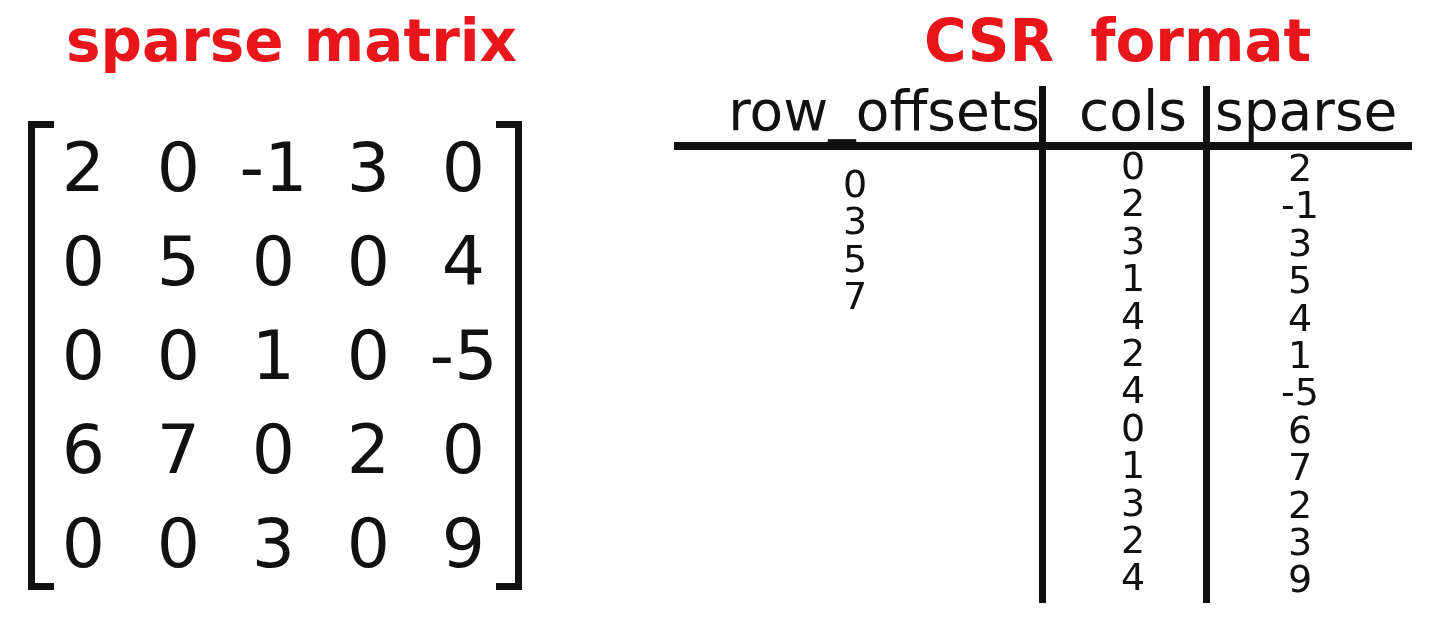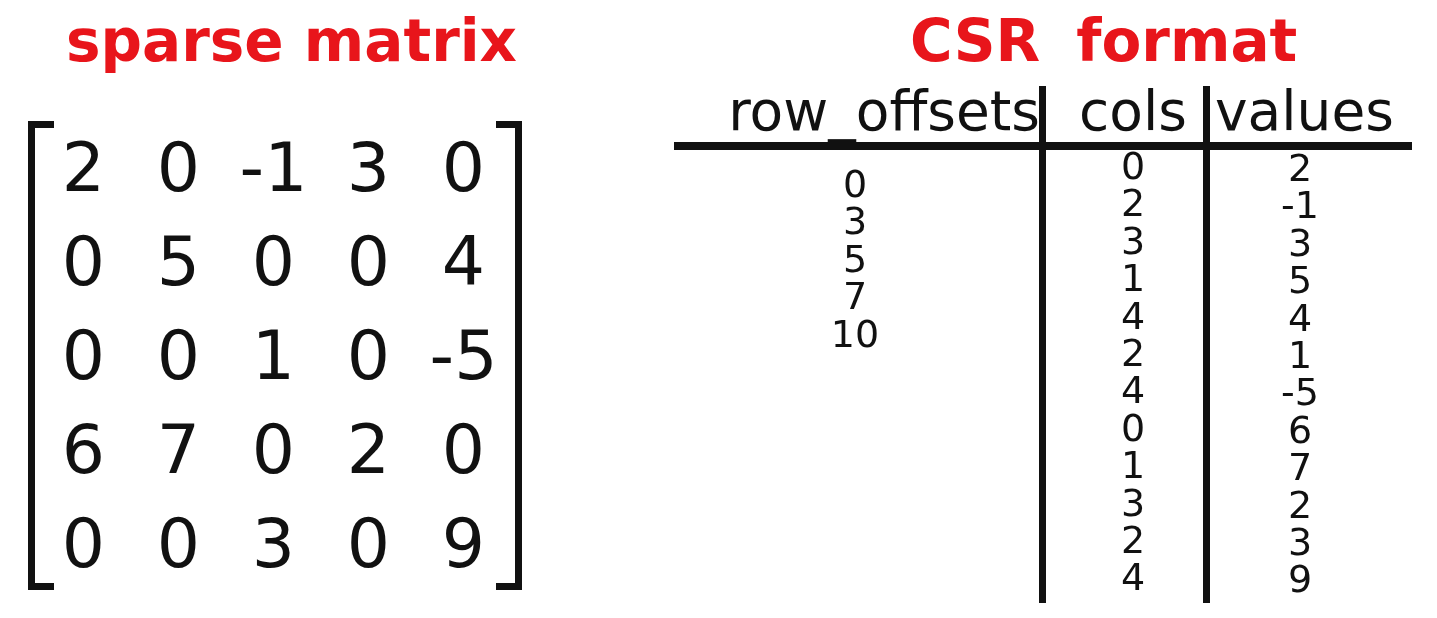--- a/index.html
+++ b/index.html
@@ -29,21 +29,21 @@
   .matrix-grid {
     position:absolute; left:8px; top:0;
     display:grid;
     grid-template-columns:repeat(5, 95px);
     grid-auto-rows:93.8px;
     font-size:68px;
   }
   .mcell { display:flex; align-items:center; justify-content:center; }
   
   .csr-panel { left:650px; top:0; width:787px; height:618px; }
-  .csr-title { left:260px; top:8px; word-spacing:16px; }
+  .csr-title { left:274px; top:8px; word-spacing:16px; }
   .hdr {
     position:absolute; top:84px;
     font-size:55px; line-height:1;
     white-space:nowrap;
   }
   .hdr-rowoffsets { left:24px; width:366px; text-align:right; }
   .hdr-cols       { left:413px; width:140px; text-align:center; }
   .hdr-values     { left:565px; }
   .rule  { position:absolute; left:24px; top:142px; width:738px; height:8px; background:var(--ink); }
   .vline { position:absolute; top:86px; height:517px; width:7px; background:var(--ink); }
@@ -97,32 +97,31 @@
       </div>
     <div class="bracket r"></div>
   </div>
 </section>
 
 <section class="abs csr-panel">
   <h1 class="panel-title csr-title">CSR format</h1>
 
   <div class="hdr hdr-rowoffsets">row_offsets</div>
   <div class="hdr hdr-cols">cols</div>
-  <div class="hdr hdr-values">values</div>
+  <div class="hdr hdr-values">sparse</div>
 
   <div class="rule"></div>
   <div class="vline v1"></div>
   <div class="vline v2"></div>
 
   <div class="datacol col-rowoffsets">
       <div>0</div>
       <div>3</div>
       <div>5</div>
       <div>7</div>
-      <div>10</div>
     </div>
   <div class="datacol col-cols">
       <div>0</div>
       <div>2</div>
       <div>3</div>
       <div>1</div>
       <div>4</div>
       <div>2</div>
       <div>4</div>
       <div>0</div>

